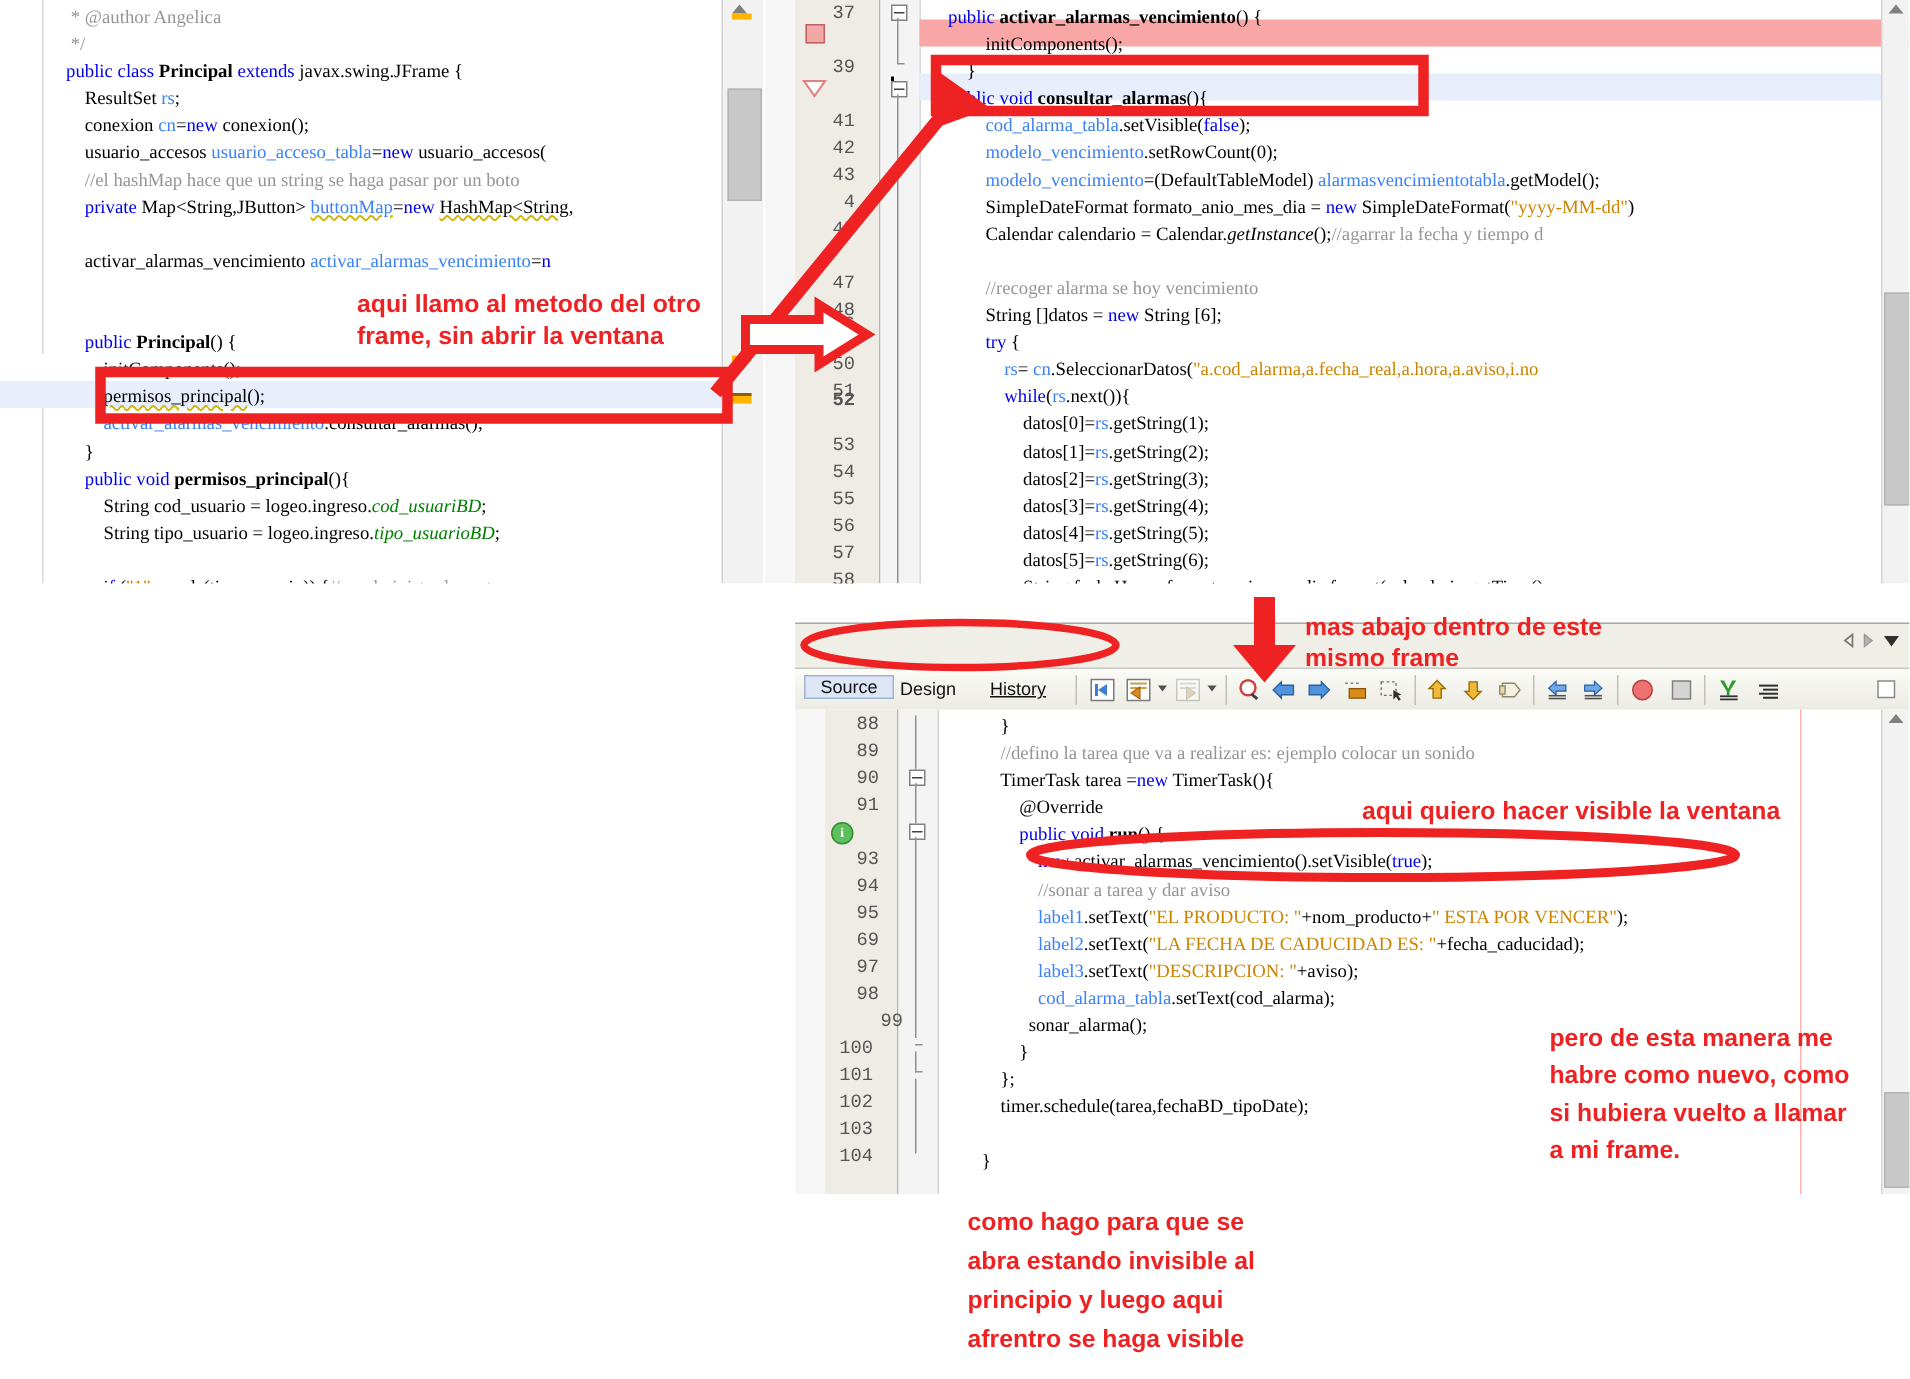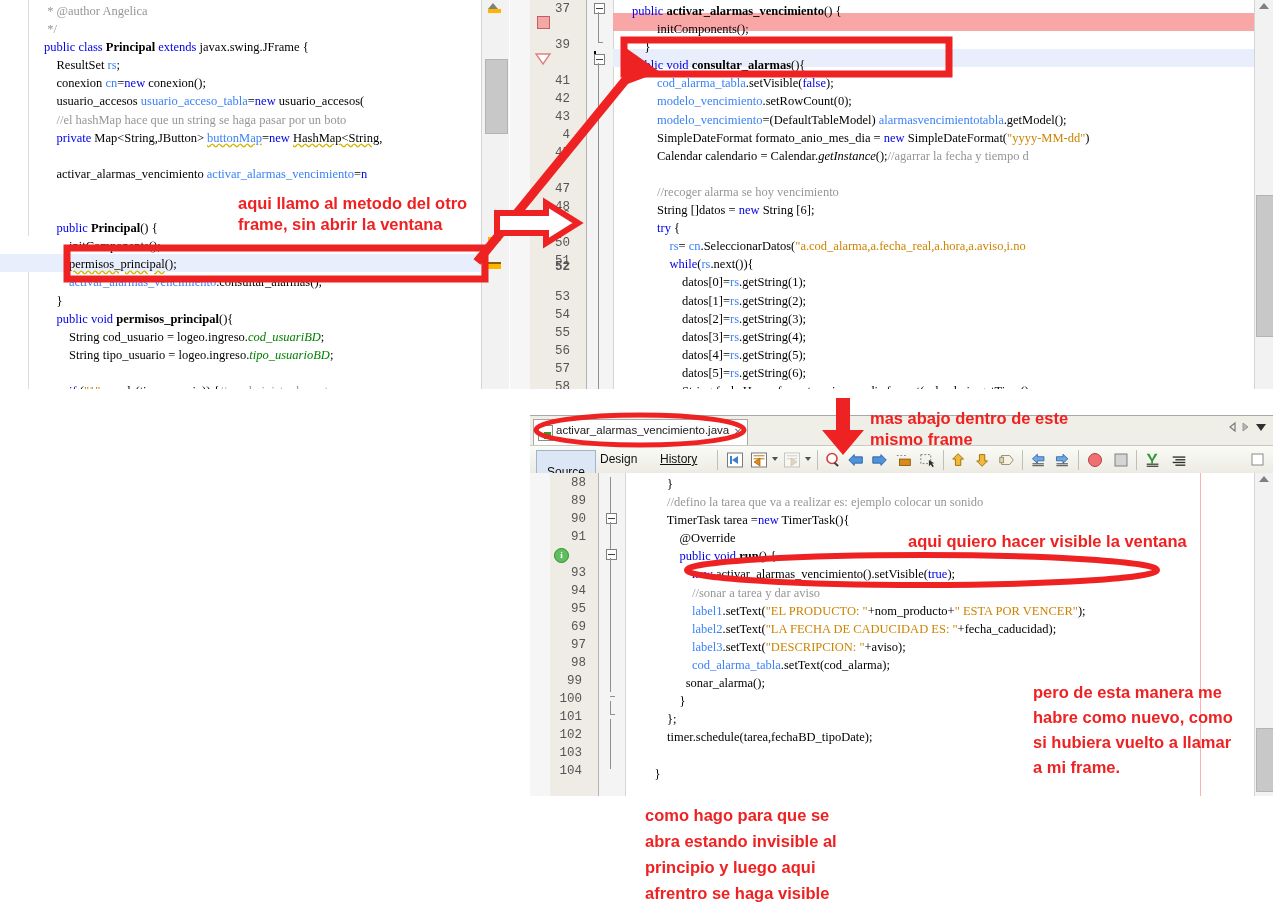--- a/index.html
+++ b/index.html
@@ -74,21 +74,21 @@
   #pb-tab{position:absolute;left:3px;top:3px;height:26px;padding:4px 18px 0 22px;
       background:#ffffff;border:1px solid #a8a8a8;border-bottom:none;
       font-size:11.5px;color:#202020;white-space:nowrap;}
   #pb-tab .tabicon{position:absolute;left:4px;top:5px;width:13px;height:14px;background:#ffffff;border:1px solid #8c8c8c;}
   #pb-tab .tabicon:after{content:"";position:absolute;left:5px;top:6px;width:7px;height:7px;background:#2aa02a;}
   #pb-tab .tabx{position:absolute;right:5px;top:6px;font-size:10px;color:#707070;}
   #pb-tabright{position:absolute;right:6px;top:4px;font-size:11px;color:#606060;}
   #pb-toolbar{position:absolute;left:0;top:29px;width:743px;height:28px;
       background:linear-gradient(#fbfbf7,#ebeae2);border-top:1px solid #c9c9c1;border-bottom:1px solid #b4b4ac;}
   .tb-text{position:absolute;top:6px;font-size:12px;color:#101010;}
-  #tb-source{left:6px;padding:14px 10px;background:#dde6f4;border:1px solid #9fb4d0;top:4px;}
+  #tb-source{left:6px;padding:0 10px;background:#dde6f4;border:1px solid #9fb4d0;top:4px;}
   .tb-sep{position:absolute;top:4px;width:1px;height:20px;background:#c0c0b8;}
   .tbicon{position:absolute;top:5px;width:18px;height:18px;}
   .tbcaret{position:absolute;top:11px;width:0;height:0;border-left:3.5px solid transparent;border-right:3.5px solid transparent;border-top:4px solid #505050;}
 
   #pb-body{position:absolute;left:0;top:57px;width:743px;height:323px;background:#ffffff;}
   #pb-leftstrip{position:absolute;left:0;top:0;width:20px;height:323px;background:#f6f6f6;border-right:1px solid #d0d0d0;}
   #pb-linebar{position:absolute;left:20px;top:0;width:48px;height:323px;background:#eeece4;border-right:1px solid #b4b4b4;}
   #pb-fold{position:absolute;left:69px;top:0;width:26px;height:323px;background:#f4f4f4;border-right:1px solid #d6d6d6;}
   #pb-code{position:absolute;left:100px;top:2px;}
   #pb-margin{position:absolute;left:670px;top:0;width:1px;height:323px;background:#ffb0b0;}
@@ -211,25 +211,20 @@
 
   <div id="ptr-margin"></div>
   <div id="ptr-sb">
     <div class="arrowup"></div>
     <div class="thumb"></div>
   </div>
 </div>
 
 <div id="panelBottom">
   <div id="pb-tabstrip">
-    <div id="pb-tab">
-      <span class="tabicon"></span>
-      <span>activar_alarmas_vencimiento.java</span>
-      <span class="tabx">✕</span>
-    </div>
     <div id="pb-tabright">
       <svg width="40" height="14" viewBox="0 0 40 14">
         <polygon points="8,3 3,7 8,11" fill="none" stroke="#7a7a7a" stroke-width="1.2"></polygon>
         <polygon points="16,3 21,7 16,11" fill="#b4b4b4" stroke="#9a9a9a" stroke-width="1"></polygon>
         <polygon points="29,4 39,4 34,11" fill="#303030"></polygon>
       </svg>
     </div>
   </div>
 
   <div id="pb-toolbar">
@@ -336,21 +331,21 @@
       <div class="lnum" style="left:16px;top:3px;">88</div>
       <div class="lnum" style="left:16px;top:21px;">89</div>
       <div class="lnum" style="left:16px;top:39px;">90</div>
       <div class="lnum" style="left:16px;top:57px;">91</div>
       <div class="lnum" style="left:16px;top:93px;">93</div>
       <div class="lnum" style="left:16px;top:111px;">94</div>
       <div class="lnum" style="left:16px;top:129px;">95</div>
       <div class="lnum" style="left:16px;top:147px;">69</div>
       <div class="lnum" style="left:16px;top:165px;">97</div>
       <div class="lnum" style="left:16px;top:183px;">98</div>
-      <div class="lnum" style="left:12px;top:201px;">99</div>
+      <div class="lnum" style="left:32px;top:201px;">99</div>
       <div class="lnum" style="left:12px;top:219px;">100</div>
       <div class="lnum" style="left:12px;top:237px;">101</div>
       <div class="lnum" style="left:12px;top:255px;">102</div>
       <div class="lnum" style="left:12px;top:273px;">103</div>
       <div class="lnum" style="left:12px;top:291px;">104</div>
     </div>
     <div class="gicon-green" style="left:24px;top:75px;">i</div>
 
     <div class="foldbox" style="left:76px;top:40px;"></div>
     <div class="foldline" style="left:80px;top:4px;height:36px;"></div>

